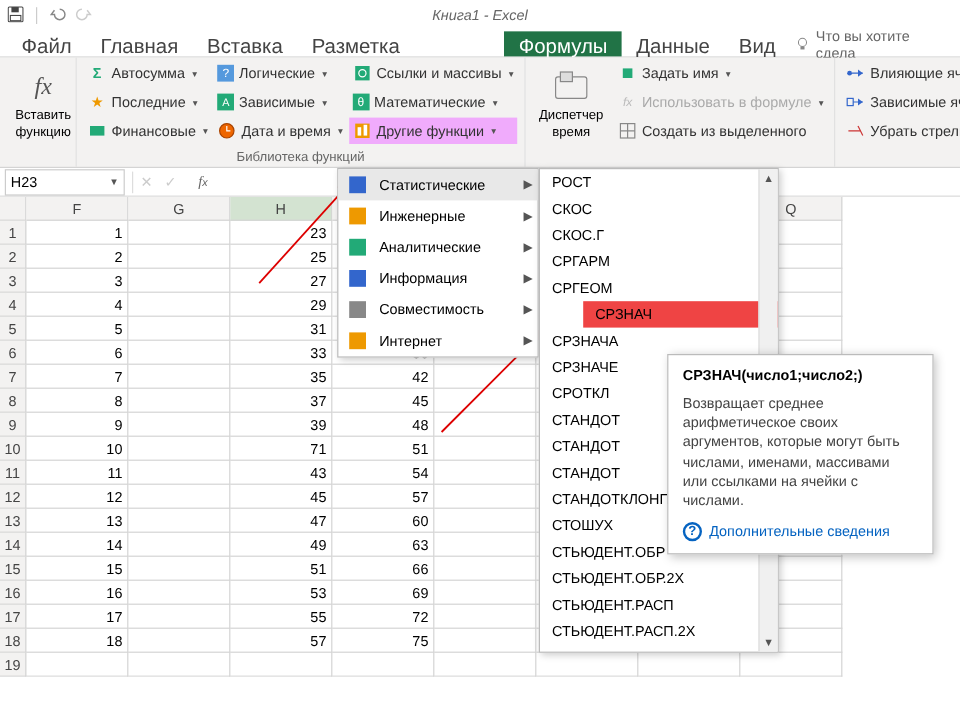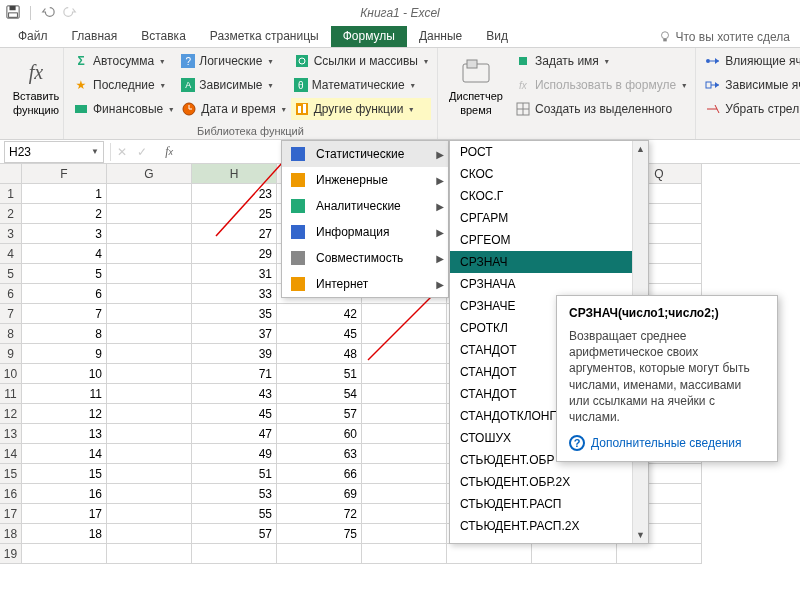--- a/index.html
+++ b/index.html
@@ -7,21 +7,21 @@
 
 
 .titlebar { height:26px; background:#fff; display:flex; align-items:center; padding:0 6px; position:relative;font-style:italic; }
 .titlebar .qat { display:flex; gap:8px; align-items:center; }
 .titlebar .qat svg { width:14px; height:14px; }
 .titlebar .title { position:absolute; left:50%; transform:translateX(-50%); color:#666; font-size:12px; }
 .title-sep{height:14px;width:1px;background:#ccc;margin:0 2px;}
 
 
 .tabs { height:22px; background:#fff; display:flex; padding-left:6px; border-bottom:1px solid #d4d4d4; }
-.tab { padding:3px 12px; font-size:12px; color:#444; cursor:pointer; }
+.tab { padding:3px 12px; font-size:17px; color:#444; cursor:pointer; }
 .tab.active { background:#217346; color:#fff; }
 .tellme { display:flex; align-items:center; gap:4px; margin-left:auto; padding:3px 10px 3px 4px; color:#666; }
 .tellme svg{width:14px;height:14px;fill:#666;}
 
 
 .ribbon { height:92px; background:#f3f2f1; display:flex; border-bottom:1px solid #d4d4d4; position:relative; }
 .rgrp { border-right:1px solid #e1e1e1; padding:2px 6px 2px 6px; display:flex; flex-direction:column; position:relative; }
 .rgrp .grplabel { position:absolute; bottom:2px; left:0; right:0; text-align:center; font-size:11px; color:#666; }
 .bigbtn { display:flex; flex-direction:column; align-items:center; width:60px; height:72px; justify-content:center; gap:2px; cursor:pointer;}
 .bigbtn .ico{width:32px;height:32px;display:flex;align-items:center;justify-content:center;}
@@ -53,21 +53,21 @@
 .menu .item:hover,.menu .item.hl{background:#e8e8e8;}
 .menu .item .ico{width:20px;height:20px;display:flex;align-items:center;justify-content:center;}
 .menu .item .arr{position:absolute;right:4px;font-size:10px;color:#555;}
 
 
 .funclist{position:absolute;background:#fff;border:1px solid #bbb;box-shadow:2px 2px 6px rgba(0,0,0,.2);font-size:12px;z-index:11;width:200px;}
 .funclist .scroll{position:absolute;right:0;top:0;bottom:0;width:16px;background:#f0f0f0;border-left:1px solid #ddd;}
 .funclist .scroll .up,.funclist .scroll .dn{height:16px;display:flex;align-items:center;justify-content:center;font-size:9px;color:#555;cursor:pointer;}
 .funclist .scroll .dn{position:absolute;bottom:0;width:100%;}
 .funclist .fi{height:22px;padding:2px 18px 2px 10px;display:flex;align-items:center;cursor:pointer;}
-.funclist .fi.sel{background:#0f766e;}
+.funclist .fi.sel{background:#ef4444;margin-left:36px;}
 
 
 .tip{position:absolute;background:#fff;border:1px solid #bbb;box-shadow:2px 2px 8px rgba(0,0,0,.25);padding:10px 12px;font-size:12px;z-index:12;width:222px;}
 .tip .sig{font-weight:bold;margin-bottom:8px;}
 .tip .desc{color:#444;line-height:1.35;margin-bottom:10px;}
 .tip .more{display:flex;align-items:center;gap:6px;color:#0563c1;cursor:pointer;}
 .tip .qmark{width:16px;height:16px;border-radius:50%;border:2px solid #0563c1;display:flex;align-items:center;justify-content:center;font-weight:bold;font-size:11px;}
 
 
 .arrow{position:absolute;z-index:5;pointer-events:none;}
@@ -172,21 +172,21 @@
               </svg>
             </span>
             <span>Ссылки и массивы</span>
             <span class="drop">▾</span>
           </div>
         <div class="rbtn">
             <span class="ico" style="background:#2a7;color:#fff;width:14px;height:14px;font-size:10px">θ</span>
             <span>Математические</span>
             <span class="drop">▾</span>
           </div>
-        <div class="rbtn" style="background:#fef9c3">
+        <div class="rbtn" style="background:#f0abfc">
             <span class="ico">
               <svg width="14" height="14">
                 <rect x="1" y="1" width="12" height="12" fill="#e90"></rect>
                 <rect x="3" y="4" width="3" height="7" fill="#fff"></rect>
                 <rect x="8" y="2" width="3" height="9" fill="#fff"></rect>
               </svg>
             </span>
             <span>Другие функции</span>
             <span class="drop">▾</span>
           </div>

